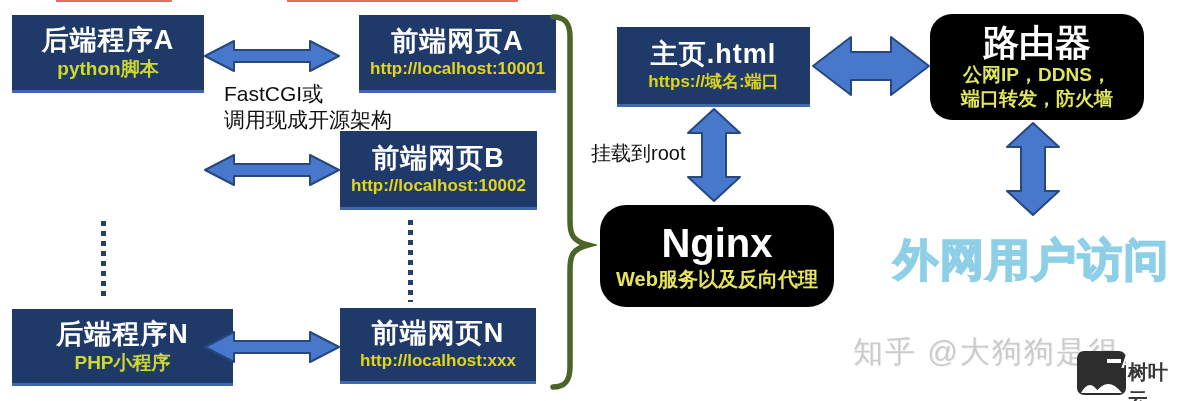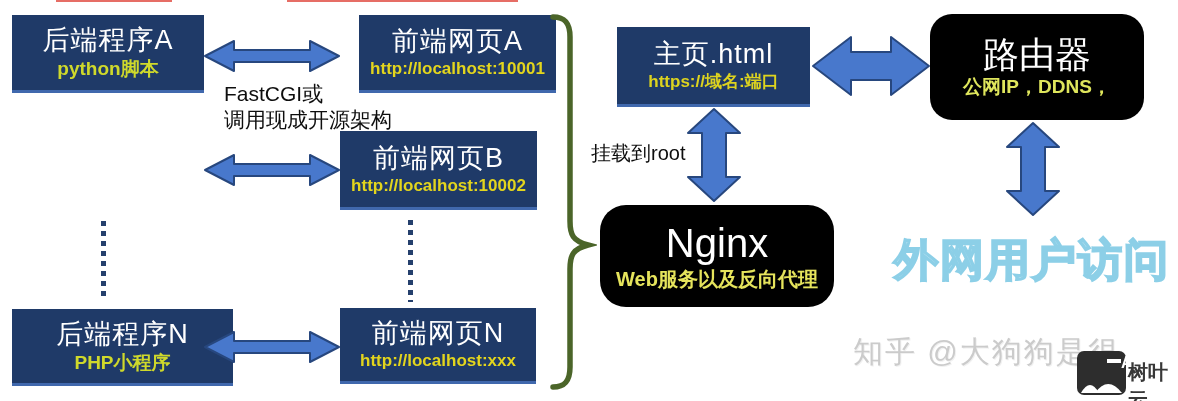--- a/index.html
+++ b/index.html
@@ -9,21 +9,21 @@
     font-family:"Liberation Sans","DejaVu Sans",sans-serif;
   }
   .stage{position:absolute;inset:0;}
   .box{
     position:absolute;display:flex;flex-direction:column;
     align-items:center;justify-content:center;text-align:center;
     box-sizing:border-box;
   }
   .navy{background:#1f3a68;border-bottom:3px solid #4068ad;}
   .blue{background:#000000;border-radius:24px;}
-  .box-title{color:#ffffff;font-weight:normal;}
+  .box-title{color:#ffffff;font-weight:bold;}
   .navy .box-title{font-size:27px;line-height:33px;letter-spacing:1px;}
   .sub-green{color:#cfd92b;font-size:19px;font-weight:bold;line-height:24px;}
   .sub-url{color:#e3d51d;font-size:17px;font-weight:bold;line-height:22px;}
   .home-title{font-size:30px;line-height:36px;}
   .home-sub{color:#ddd31f;font-size:17px;font-weight:bold;line-height:22px;}
   .nginx-title{font-size:40px;line-height:46px;}
   .nginx-sub{color:#e6e45c;font-size:20px;font-weight:bold;line-height:26px;}
   .router-title{font-size:36px;line-height:40px;}
   .router-sub{color:#dfe65c;font-size:19px;font-weight:bold;line-height:24px;}
   .lbl{position:absolute;color:#0e0e0e;}
@@ -120,20 +120,21 @@
   <div class="lbl lbl-mount" style="left:591px;top:140px;">挂载到root</div>
 
   <div class="box blue" style="left:600px;top:205px;width:234px;height:102px;border-radius:26px;">
     <div class="box-title nginx-title">Nginx</div>
     <div class="nginx-sub">Web服务以及反向代理</div>
   </div>
 
   <div class="box blue" style="left:930px;top:14px;width:214px;height:106px;border-radius:22px;">
     <div class="box-title router-title">路由器</div>
     <div class="router-sub">公网IP，DDNS，</div>
+    <div class="router-sub">端口转发，防火墙</div>
   </div>
 
   <svg class="shape" style="left:1005px;top:121px;" width="56" height="96">
     <polygon points="28,2 54,26 40,26 40,70 54,70 28,94 2,70 16,70 16,26 2,26" fill="#4878cc" stroke="#27477e" stroke-width="2" stroke-linejoin="round"></polygon>
   </svg>
 
   <div class="lbl lbl-ext" style="left:894px;top:231px;">外网用户访问</div>
 
   <div class="watermark" style="left:853px;top:332px;">知乎 @大狗狗是很</div>
 

